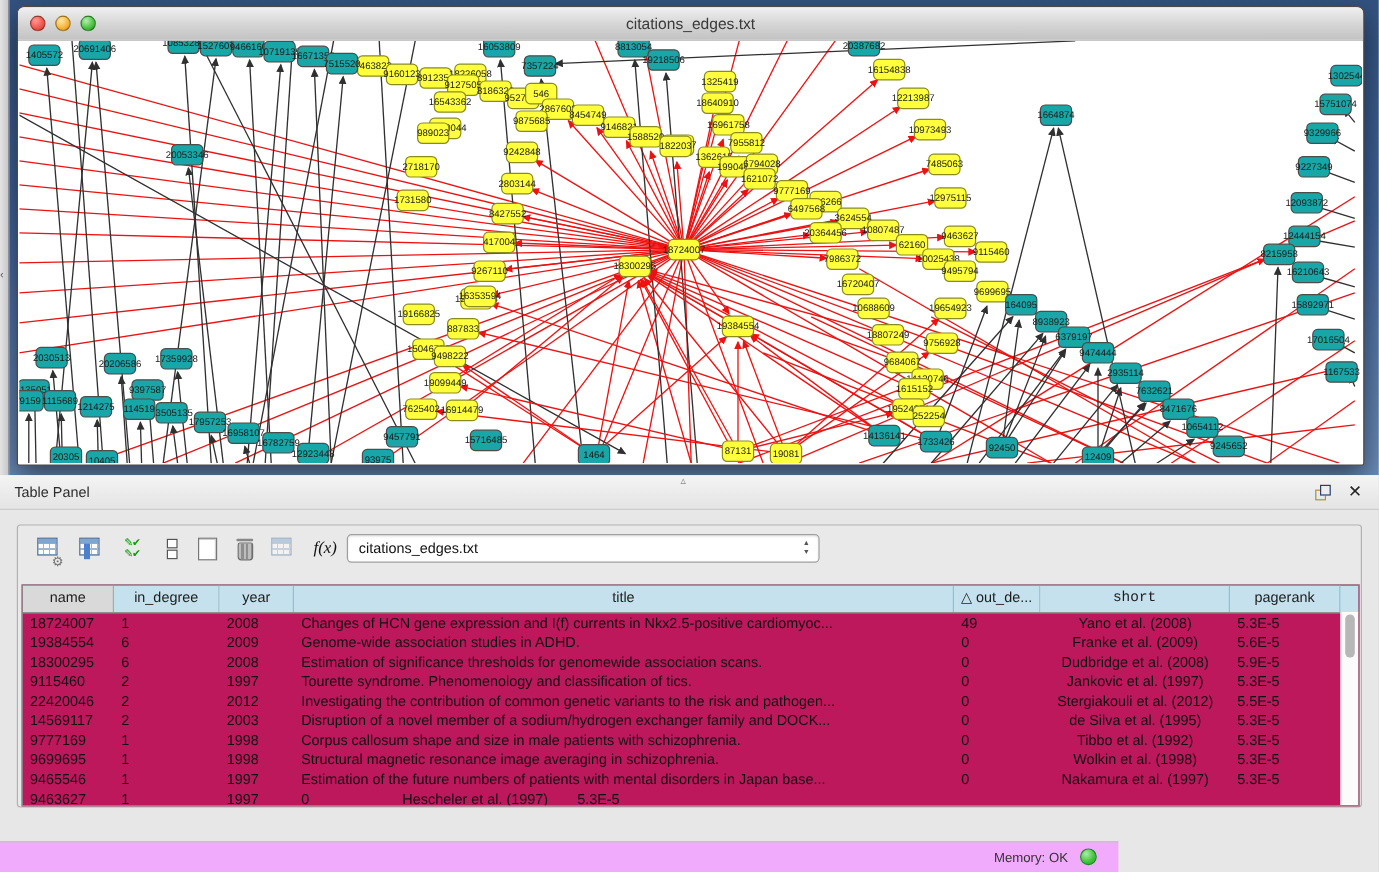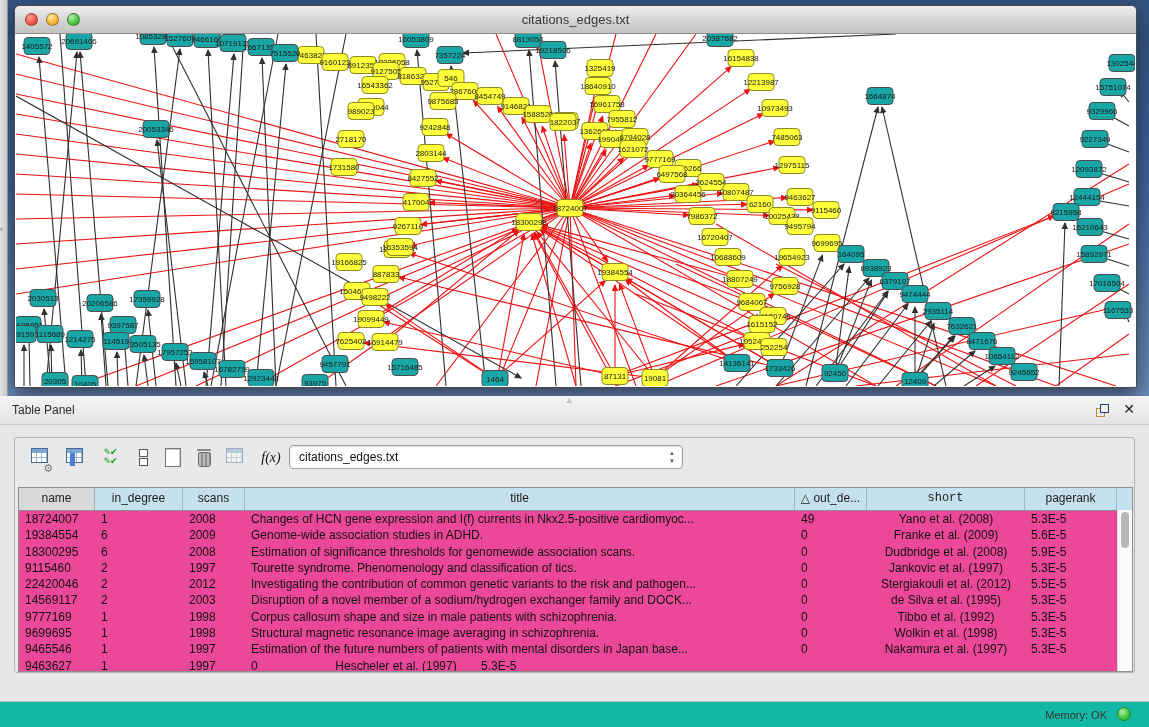--- a/index.html
+++ b/index.html
@@ -65,21 +65,21 @@
   .ic-fx{font-family:"Liberation Serif","DejaVu Serif",serif;font-style:italic;font-size:14px;color:#111;}
   .dim{opacity:.45;}
 
   .combo{position:absolute;left:274px;top:7px;width:394px;height:24px;background:#fff;
     border:1px solid #9f9f9f;border-radius:4px;box-sizing:border-box;
     box-shadow:inset 0 1px 2px rgba(0,0,0,.12);}
   .combo .val{position:absolute;left:9px;top:4px;font-size:12px;color:#111;}
   .combo .step{position:absolute;right:7px;top:3px;font-size:6px;line-height:8px;color:#555;text-align:center;}
 
   
-  .dtable{position:absolute;left:3px;top:49px;width:1115px;height:185px;background:#ec4899;
+  .dtable{position:absolute;left:3px;top:49px;width:1115px;height:185px;background:#be185d;
     border:1px solid #8e8e8e;box-sizing:border-box;overflow:hidden;}
   .thead{display:flex;height:22px;border-bottom:1px solid #8e8e8e;background:#c5e1ed;}
   .th{box-sizing:border-box;border-right:1px solid #9dbccb;font-size:12px;color:#1c1c1c;
     text-align:center;line-height:21px;overflow:hidden;white-space:nowrap;background:#c5e1ed;}
   .th.gray{background:#d9d9d9;border-right:1px solid #aaa;}
   .tbody .tr{display:flex;height:16.3px;line-height:16.3px;}
   .td{box-sizing:border-box;padding:0 0 0 6px;font-size:12px;color:#111;
     overflow:hidden;white-space:nowrap;}
   .td.center{text-align:center;padding:0;}
   .vscroll{position:absolute;right:0;top:22px;bottom:0;width:14px;background:#fbfbfb;border-left:1px solid #d8d8d8;}
@@ -88,21 +88,21 @@
   
   .tabs-row{position:absolute;left:0;top:279px;width:1149px;display:flex;justify-content:center;}
   .seg{display:inline-flex;height:21px;border:1px solid #8d8d8d;border-radius:5px;overflow:hidden;
     background:#fcfcfc;box-shadow:0 1px 1px rgba(255,255,255,.8);}
   .seg .tab{padding:0 16px;font-size:12.5px;line-height:20px;color:#1a1a1a;border-right:1px solid #b5b5b5;}
   .seg .tab:last-child{border-right:none;}
   .seg .tab.sel{background:linear-gradient(180deg,#8f8f8f,#6e6e6e);color:#f2f2f2;
     text-shadow:0 -1px 0 rgba(0,0,0,.3);border-right-color:#6e6e6e;}
 
   
-  .statusbar{position:absolute;left:0;top:701px;width:1149px;height:26px;background:#14b8a6;
+  .statusbar{position:absolute;left:0;top:701px;width:932px;height:26px;background:#f0abfc;
     border-top:1px solid #c2c2c2;}
   .mem-label{position:absolute;right:42px;top:7px;font-size:11px;color:#333;}
   .led{position:absolute;right:18px;top:5px;width:14px;height:14px;border-radius:50%;
     background:radial-gradient(circle at 35% 30%,#a9efa5,#3fc23a 60%,#27a527);border:1px solid #1f8a22;box-sizing:border-box;}
 </style>
 </head>
 <body>
 
 <div id="root">
 
@@ -869,21 +869,21 @@
         </div>
       <div class="combo">
         <span class="val">citations_edges.txt</span>
         <span class="step">▲<br>▼</span>
       </div>
 
       <div class="dtable">
         <div class="thead" id="thead">
             <div class="th gray" style="width: 76px;">name</div>
             <div class="th" style="width: 88px;">in_degree</div>
-            <div class="th" style="width: 62px;">scans</div>
+            <div class="th" style="width: 62px;">year</div>
             <div class="th" style="width: 550px;">title</div>
             <div class="th" style="width: 72px;">△ out_de...</div>
             <div class="th" style="width: 158px; font-family: Liberation Mono, monospace;">short</div>
             <div class="th" style="width: 92px;">pagerank</div>
           </div>
         <div class="tbody" id="tbody">
             <div class="tr">
               <div class="td" style="width: 76px;">18724007</div>
               <div class="td" style="width: 88px;">1</div>
               <div class="td" style="width: 62px;">2008</div>

